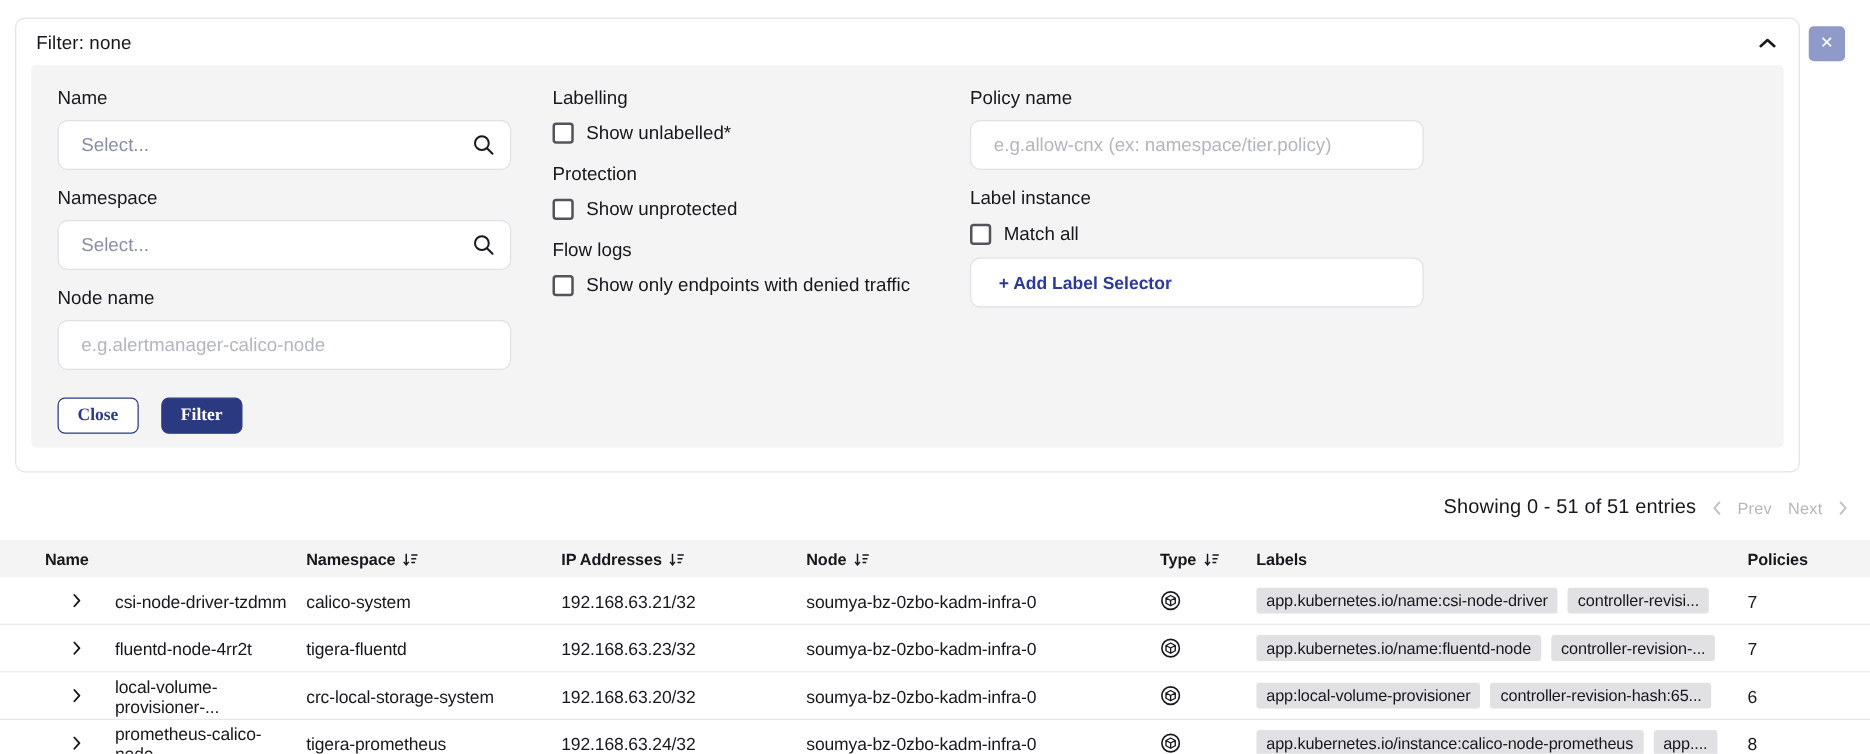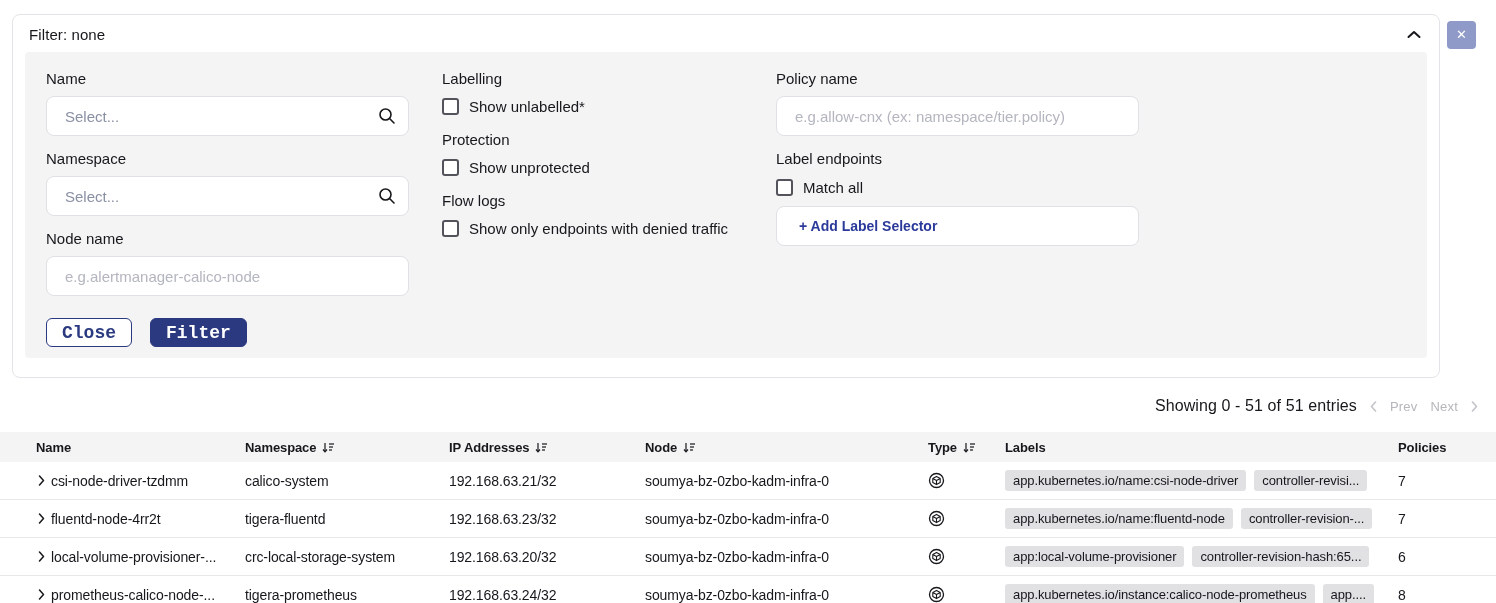--- a/index.html
+++ b/index.html
@@ -24,21 +24,21 @@
     font-family:"Liberation Sans", sans-serif; color:#17171c; outline:none; }
   input.sel::placeholder { color:#8a90a3; }
   input.txt::placeholder { color:#b4b6bf; }
   .search-glyph { position:absolute; right:13px; top:11px; width:18px; height:18px; }
   .check-row { display:flex; align-items:center; gap:10px; margin:11px 0 16px 0; }
   .checkbox { width:17px; height:17px; border:2px solid #53535c; border-radius:3px;
     background:#fff; flex:0 0 auto; cursor:pointer; }
   .check-label { font-size:15px; }
   .section-label { font-size:15px; margin-bottom:0; }
   .btn-row { display:flex; gap:18px; margin-top:22px; }
-  .btn { font-family:Liberation Mono, monospace; font-size:18px; font-weight:600;
+  .btn { font-family:Liberation Serif, serif; font-size:14px; font-weight:600;
     border-radius:6px; height:29px; padding:0 15px; cursor:pointer; }
   .btn-outline { background:#fff; border:1.5px solid #2b3a80; color:#2b3a80; }
   .btn-solid { background:#2b3a80; border:1.5px solid #2b3a80; color:#fff; }
   .add-selector-btn { margin-top:10px; width:363px; height:40px; background:#fff;
     border:1px solid #e0e1e5; border-radius:8px; text-align:left; padding-left:22px;
     font-family:"Liberation Sans", sans-serif; font-size:14px; font-weight:600;
     color:#2b3a9a; cursor:pointer; }
   .col3 .check-row { margin:12px 0 0 0; }
 
   
@@ -56,21 +56,21 @@
 
   
   .endpoints-table { position:absolute; left:0; top:432px; width:1496px; }
   .t-grid { display:grid; grid-template-columns:245px 204px 196px 283px 77px 393px 1fr;
     align-items:center; }
   .t-head { height:30px; background:#f4f4f5; font-size:13px; font-weight:700; }
   .t-head .cell { display:flex; align-items:center; gap:6px; letter-spacing:-0.1px; }
   .t-row { height:38px; border-bottom:1px solid #e8e8eb; font-size:14px;
     letter-spacing:-0.1px; background:#fff; }
   .cell-first { padding-left:36px; }
-  .row-first { display:flex; align-items:center; gap:6px; padding-left:38px; }
+  .row-first { display:flex; align-items:center; gap:27px; padding-left:58px; }
   .expand-chevron { width:7px; height:11px; flex:0 0 auto; cursor:pointer; }
   .sort-icon { width:13px; height:13px; }
   .pod-icon { width:17px; height:17px; display:block; }
   .labels-cell { display:flex; gap:8px; align-items:center; overflow:hidden; }
   .badge { background:#e1e1e4; border-radius:3px; padding:3px 8px; font-size:13px;
     white-space:nowrap; color:#17171c; }
 </style>
 </head>
 <body>
 
@@ -135,21 +135,21 @@
           <span class="check-label">Show only endpoints with denied traffic</span>
         </div>
       </div>
 
       <div class="col3">
         <div class="field-label">Policy name</div>
         <div class="input-wrap">
           <input class="txt" type="text" placeholder="e.g.allow-cnx (ex: namespace/tier.policy)" style="">
         </div>
 
-        <div class="section-label">Label endpoints</div>
+        <div class="section-label">Label instance</div>
         <div class="check-row">
           <span class="checkbox"></span>
           <span class="check-label">Match all</span>
         </div>
         <button class="add-selector-btn">+ Add Label Selector</button>
       </div>
     </div>
   </section>
 
   <button class="dismiss-btn">

